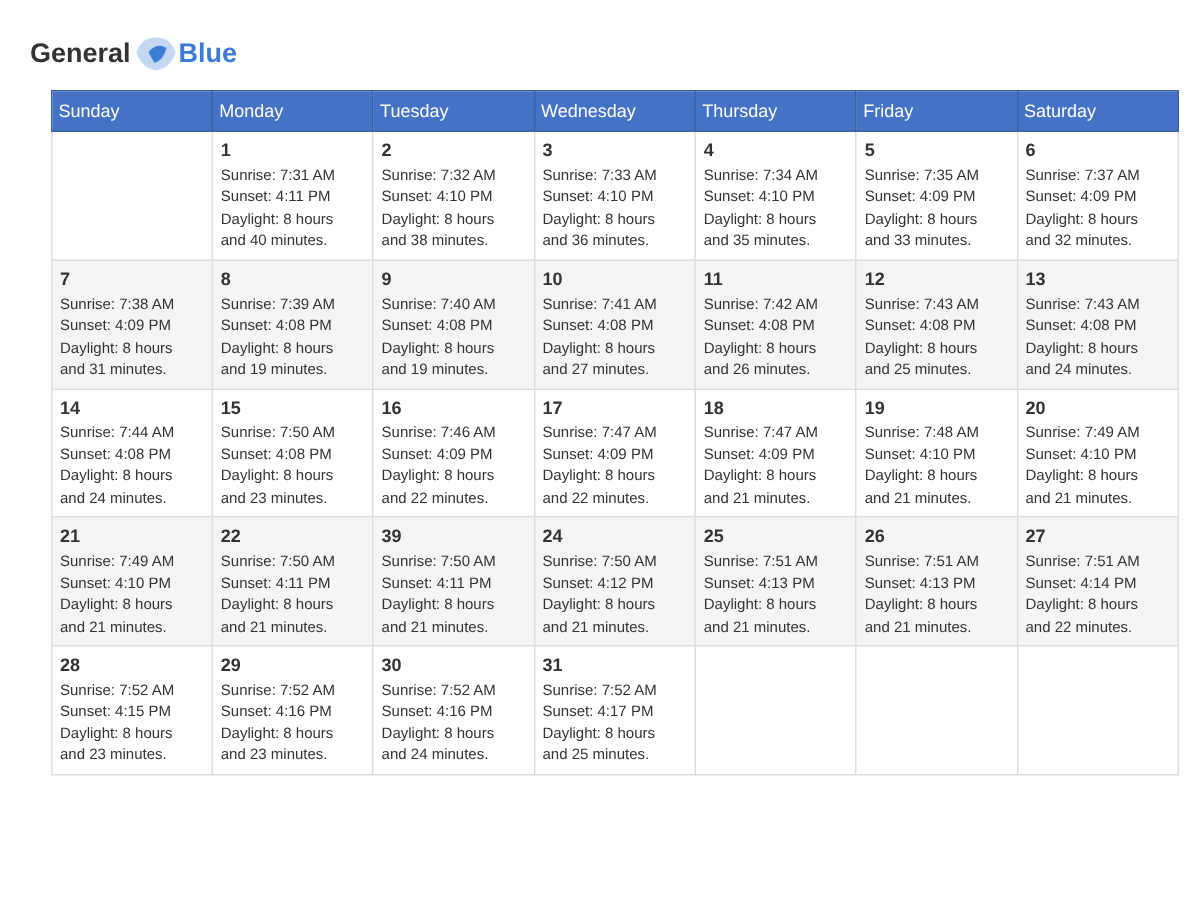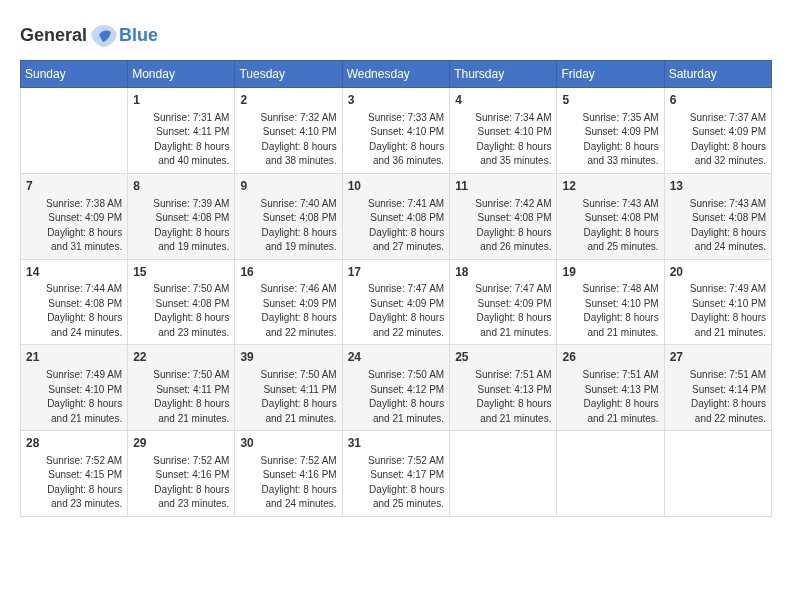--- a/index.html
+++ b/index.html
@@ -45,20 +45,21 @@
       color: #333;
     }
     .location-title {
       font-size: 14px;
       color: #555;
     }
     table {
       width: 100%;
       border-collapse: collapse;
       font-size: 11px;
+      margin-left: 14px;
     }
     thead tr {
       background-color: #4472c4;
       color: white;
     }
     thead th {
       padding: 6px 4px;
       text-align: left;
       font-size: 12px;
       font-weight: normal;
@@ -82,21 +83,20 @@
     }
     .day-number {
       font-size: 12px;
       font-weight: bold;
       display: block;
       margin-bottom: 2px;
     }
     .day-info {
       font-size: 10px;
       line-height: 1.45;
-      text-align: right;
     }
   </style>
 </head>
 <body>
 
 <div class="header">
   <div class="logo">
     <span class="logo-text-general">General</span>
     <svg class="logo-icon" viewBox="0 0 30 30" xmlns="http://www.w3.org/2000/svg">
       <path d="M15 5 Q25 5 28 15 Q25 25 15 27 Q5 25 2 15 Q5 5 15 5Z" fill="#3a7bd5" opacity="0.3"></path>

